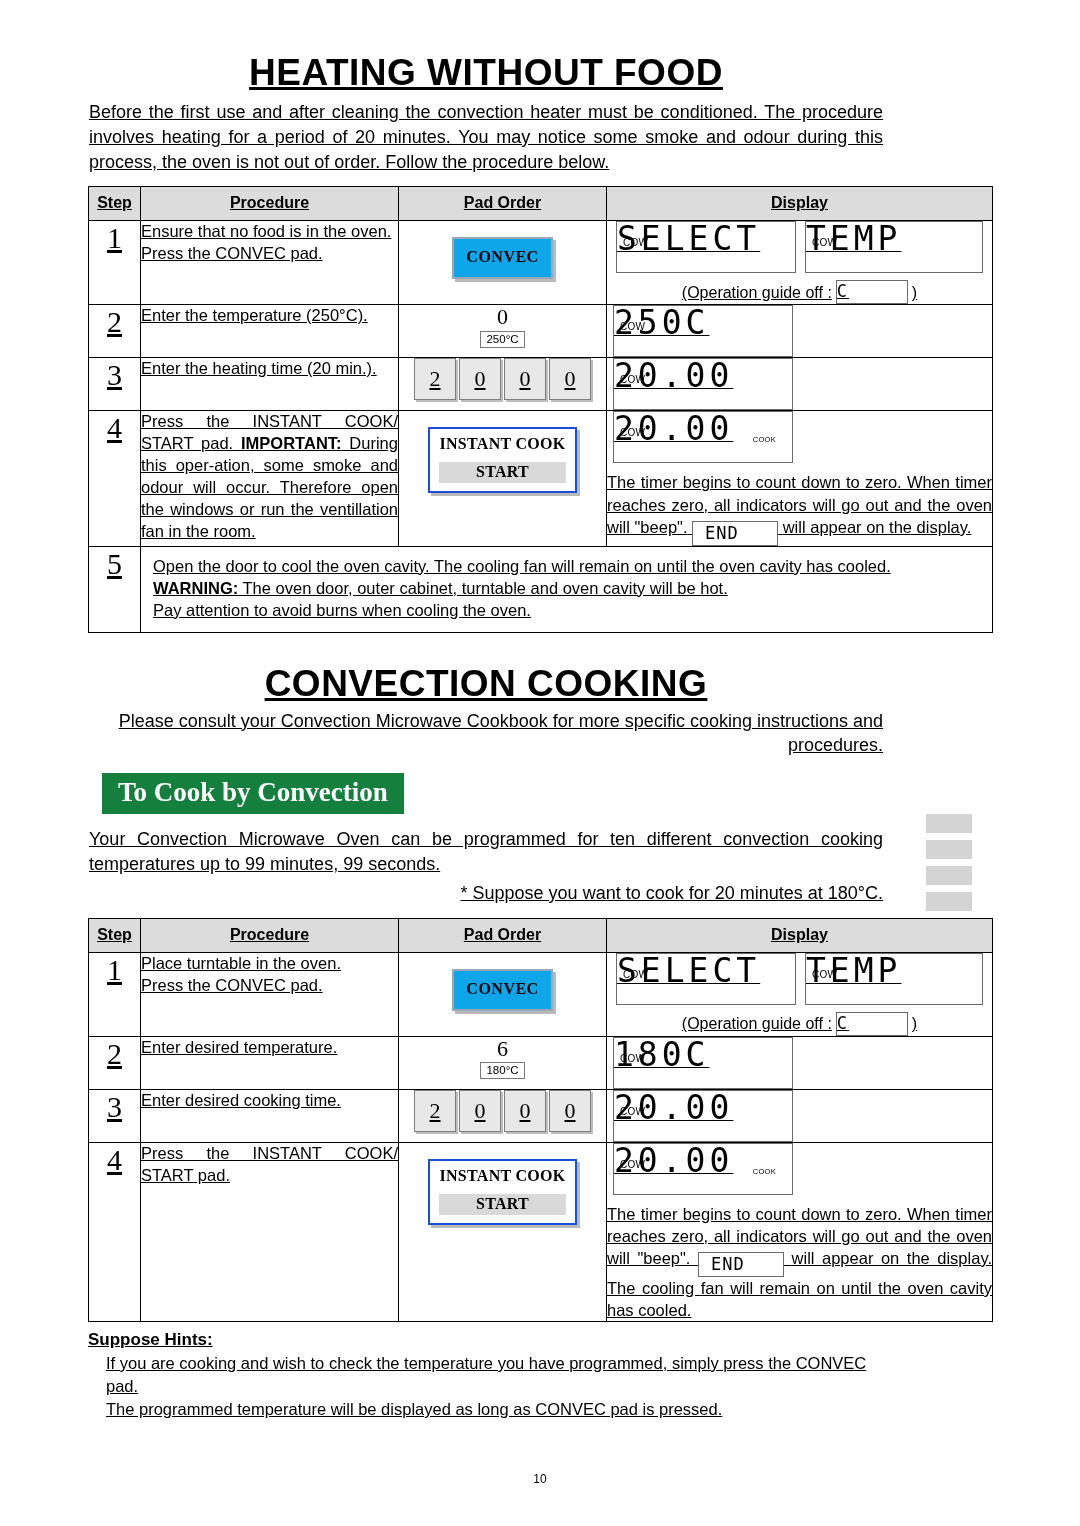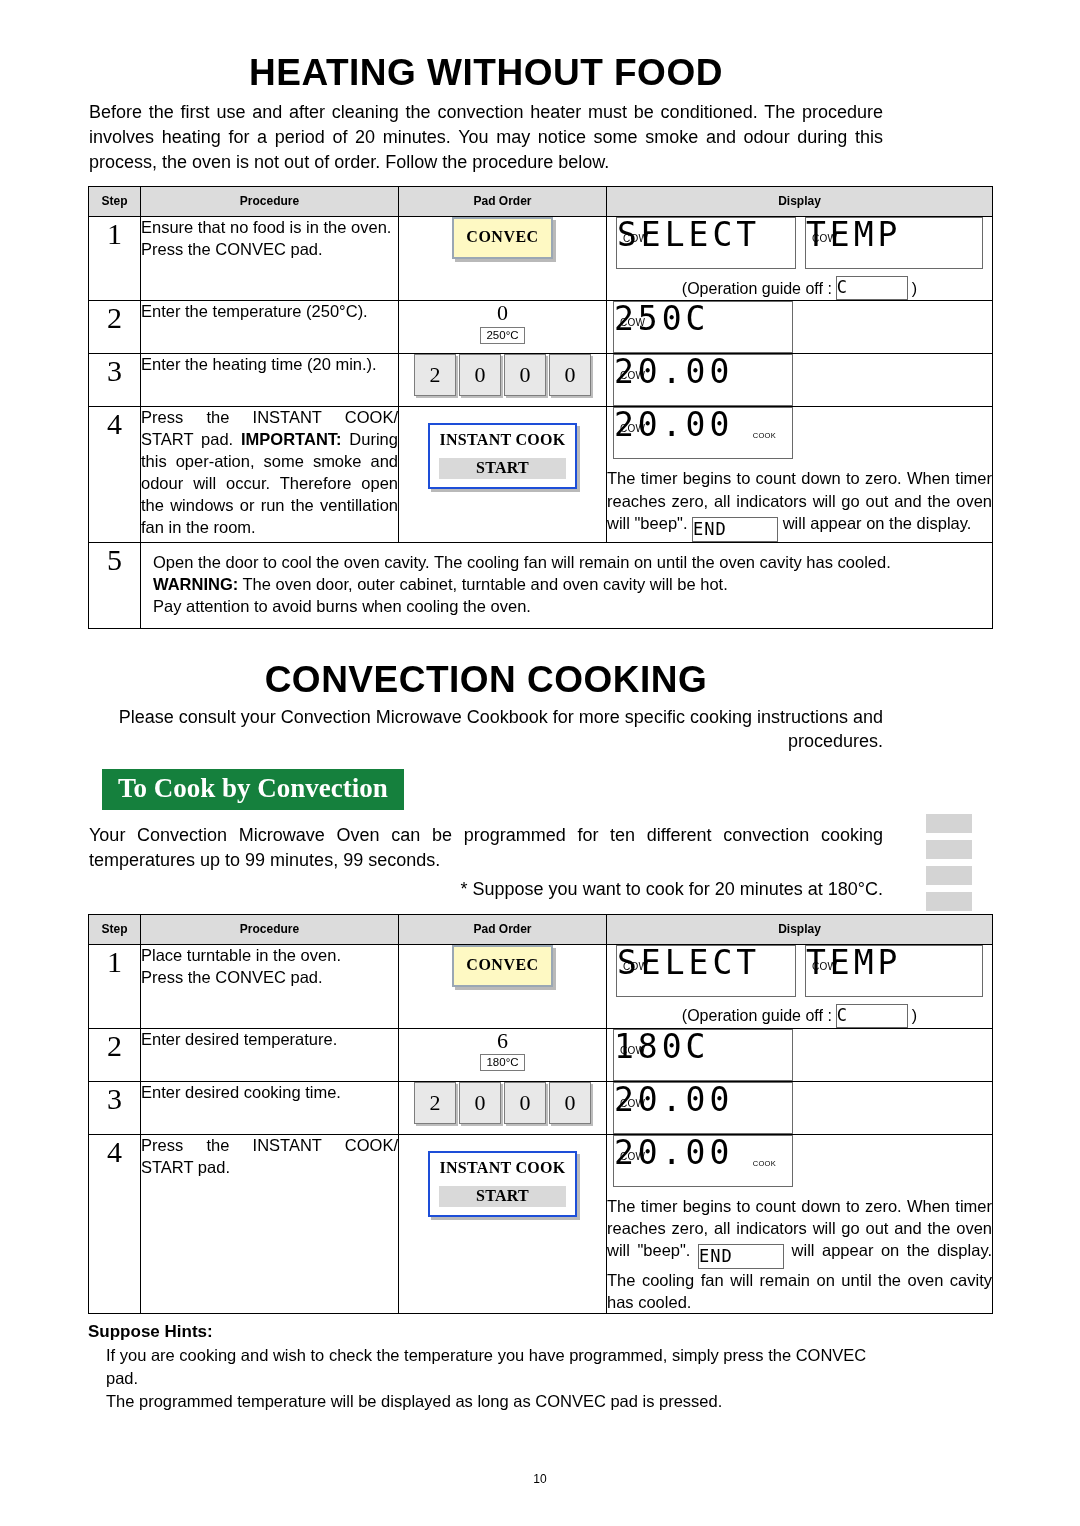--- a/index.html
+++ b/index.html
@@ -14,20 +14,21 @@
     color: #000;
     position: relative;
     overflow: hidden;
   }
   .page {
     position: relative;
     width: 972px;
     height: 1526px;
     box-sizing: border-box;
     padding: 52px 88px 0 88px;
+    text-decoration: underline;
   }
   h1.section-title {
     font-family: "Liberation Sans", sans-serif;
     font-weight: bold;
     font-size: 37px;
     letter-spacing: 0.5px;
     text-align: center;
     margin: 0 0 6px 0;
     padding: 0;
   }
@@ -45,21 +46,21 @@
     margin-top: 12px;
     table-layout: fixed;
   }
   table.proc td, table.proc th {
     border: 1px solid #000;
     vertical-align: top;
     padding: 0;
   }
   table.proc thead th {
     background: #dcdcdc;
-    font-size: 12px;
+    font-size: 16px;
     font-weight: bold;
     text-align: center;
     padding: 7px 0 8px 0;
     vertical-align: middle;
   }
   .col-step { width: 52px; }
   .col-proc { width: 258px; }
   .col-pad  { width: 208px; }
   .col-disp { width: 386px; }
 
@@ -84,27 +85,28 @@
     padding: 8px 8px 8px 10px;
     font-size: 16.5px;
     line-height: 1.34;
     text-align: justify;
   }
 
   
   .convec-pad {
     display: inline-block;
     border: 2px solid #9aa7b4;
-    background: #fef9c3;
+    background: #0ea5e9;
     padding: 9px 12px 11px 12px;
     font-weight: bold;
     font-size: 16px;
     letter-spacing: 0.5px;
     font-family: "Liberation Serif", serif;
     box-shadow: 3px 3px 0 #b9b9b9;
+    margin-top: 16px;
   }
   .ic-pad {
     display: inline-block;
     border: 2px solid #1d4ed8;
     background: #fff;
     padding: 6px 9px 8px 9px;
     box-shadow: 3px 3px 0 #b9b9b9;
     font-family: "Liberation Serif", serif;
   }
   .ic-pad .l1 {
@@ -200,20 +202,21 @@
   }
   .lcd.small-e .seg {
     font-size: 17px;
     padding-top: 3px;
     letter-spacing: 2px;
   }
   .lcd.end {
     width: 86px;
     height: 25px;
     vertical-align: -6px;
+    padding-left: 12px;
   }
   .lcd.end .seg {
     font-size: 17px;
     padding-top: 4px;
     letter-spacing: 1px;
   }
   .disp-row {
     display: flex;
     gap: 9px;
     justify-content: center;

